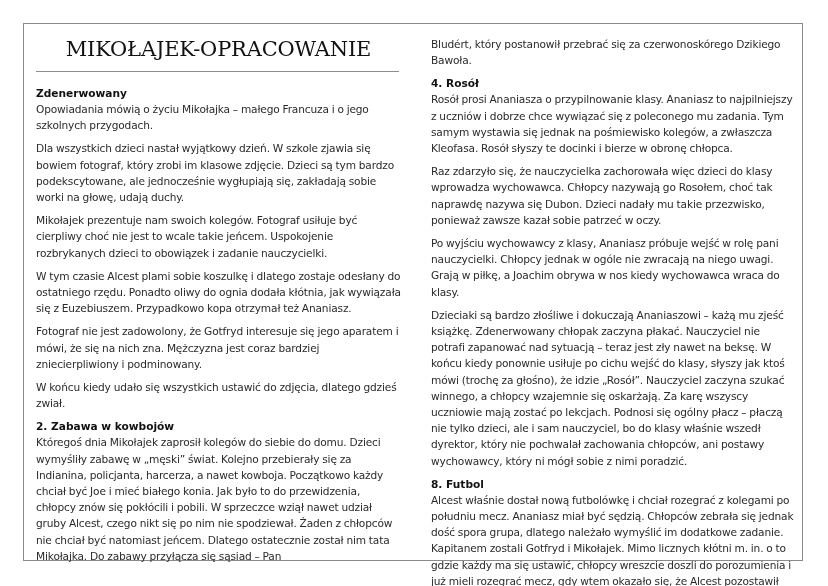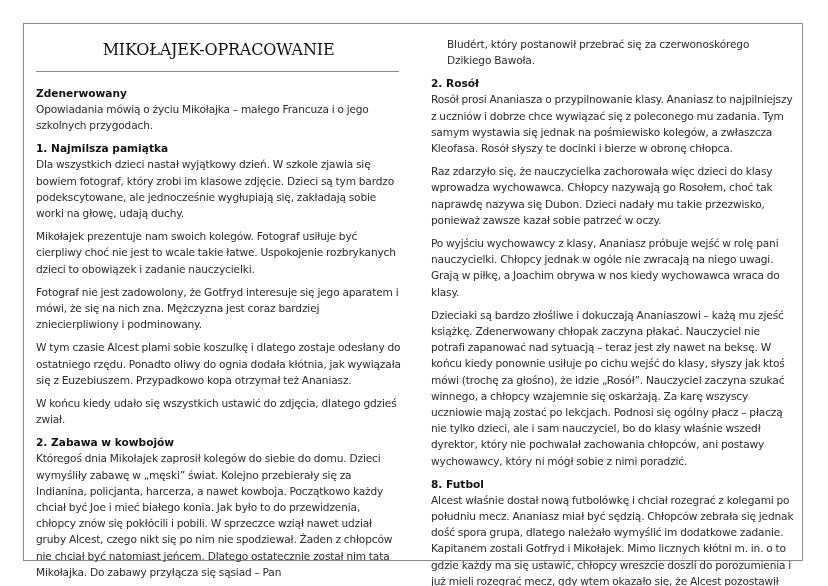--- a/index.html
+++ b/index.html
@@ -3,69 +3,68 @@
 <meta charset="utf-8">
 <style>
   html, body { margin: 0; padding: 0; background: #ffffff; }
   body { width: 828px; height: 586px; position: relative; overflow: hidden;
          font-family: "DejaVu Sans", "Liberation Sans", sans-serif; color: #2a2a2a; }
   .page { position: absolute; left: 23px; top: 23px; width: 780px; height: 538px;
           border: 1px solid #8a8a8a; box-sizing: border-box; }
   .col { position: absolute; top: 0; }
   .col-left { left: 12px; width: 365px; }
   .col-right { left: 407px; width: 365px; }
-  .title { font-family: "DejaVu Serif", "Liberation Serif", serif; font-size: 16px;
+  .title { font-family: "DejaVu Serif", "Liberation Serif", serif; font-size: 21px;
            color: #111; text-align: center; line-height: 29px; margin: 11px 0 0 0;
            font-weight: normal; letter-spacing: -0.2px; }
   .title-rule { height: 0; border-top: 1.5px solid #8c8c8c; margin: 7px 0 0 0; width: 363px; }
   .heading { font-size: 10.6px; font-weight: bold; color: #111; line-height: 16px; margin: 0; }
   .para { font-size: 10.6px; line-height: 16.2px; margin: 0 0 7px 0; letter-spacing: -0.15px;
           word-spacing: -0.3px; }
   .sect { margin-top: 7px; }
   .first-sect { margin-top: 13px; }
-  .right-start { margin-top: 12px; margin-left: 16px; }
+  .right-start { margin-top: 12px; }
 </style>
 </head>
 <body>
 
 <div class="page">
 
   <div class="col col-left">
     <h1 class="title">
       <span>MIKOŁAJEK-OPRACOWANIE</span><br>
     </h1>
     <div class="title-rule"></div>
 
     <div class="first-sect">
       <p class="heading">Zdenerwowany</p>
       <p class="para">Opowiadania mówią o życiu Mikołajka – małego Francuza i o jego szkolnych przygodach.</p>
     </div>
 
     <div class="sect">
-      <p class="heading">1. Najmilsza pamiątka</p>
       <p class="para">Dla wszystkich dzieci nastał wyjątkowy dzień. W szkole zjawia się bowiem fotograf, który zrobi im klasowe zdjęcie. Dzieci są tym bardzo podekscytowane, ale jednocześnie wygłupiają się, zakładają sobie worki na głowę, udają duchy.</p>
-      <p class="para">Mikołajek prezentuje nam swoich kolegów. Fotograf usiłuje być cierpliwy choć nie jest to wcale takie łatwe. Uspokojenie rozbrykanych dzieci to obowiązek i zadanie nauczycielki.</p>
+      <p class="para">Mikołajek prezentuje nam swoich kolegów. Fotograf usiłuje być cierpliwy choć nie jest to wcale takie jeńcem. Uspokojenie rozbrykanych dzieci to obowiązek i zadanie nauczycielki.</p>
+      <p class="para">W tym czasie Alcest plami sobie koszulkę i dlatego zostaje odesłany do ostatniego rzędu. Ponadto oliwy do ognia dodała kłótnia, jak wywiązała się z Euzebiuszem. Przypadkowo kopa otrzymał też Ananiasz.</p>
       <p class="para">Fotograf nie jest zadowolony, że Gotfryd interesuje się jego aparatem i mówi, że się na nich zna. Mężczyzna jest coraz bardziej zniecierpliwiony i podminowany.</p>
-      <p class="para">W tym czasie Alcest plami sobie koszulkę i dlatego zostaje odesłany do ostatniego rzędu. Ponadto oliwy do ognia dodała kłótnia, jak wywiązała się z Euzebiuszem. Przypadkowo kopa otrzymał też Ananiasz.</p>
       <p class="para">W końcu kiedy udało się wszystkich ustawić do zdjęcia, dlatego gdzieś zwiał.</p>
     </div>
 
     <div class="sect">
       <p class="heading">2. Zabawa w kowbojów</p>
       <p class="para">Któregoś dnia Mikołajek zaprosił kolegów do siebie do domu. Dzieci wymyśliły zabawę w „męski” świat. Kolejno przebierały się za Indianina, policjanta, harcerza, a nawet kowboja. Początkowo każdy chciał być Joe i mieć białego konia. Jak było to do przewidzenia, chłopcy znów się pokłócili i pobili. W sprzeczce wziął nawet udział gruby Alcest, czego nikt się po nim nie spodziewał. Żaden z chłopców nie chciał być natomiast jeńcem. Dlatego ostatecznie został nim tata Mikołajka. Do zabawy przyłącza się sąsiad – Pan</p>
     </div>
   </div>
 
   <div class="col col-right">
     <div class="right-start">
       <p class="para">Bludért, który postanowił przebrać się za czerwonoskórego Dzikiego Bawoła.</p>
     </div>
 
     <div class="sect">
-      <p class="heading">2. Rosół</p>
+      <p class="heading">4. Rosół</p>
       <p class="para">Rosół prosi Ananiasza o przypilnowanie klasy. Ananiasz to najpilniejszy z uczniów i dobrze chce wywiązać się z poleconego mu zadania. Tym samym wystawia się jednak na pośmiewisko kolegów, a zwłaszcza Kleofasa. Rosół słyszy te docinki i bierze w obronę chłopca.</p>
       <p class="para">Raz zdarzyło się, że nauczycielka zachorowała więc dzieci do klasy wprowadza wychowawca. Chłopcy nazywają go Rosołem, choć tak naprawdę nazywa się Dubon. Dzieci nadały mu takie przezwisko, ponieważ zawsze kazał sobie patrzeć w oczy.</p>
       <p class="para">Po wyjściu wychowawcy z klasy, Ananiasz próbuje wejść w rolę pani nauczycielki. Chłopcy jednak w ogóle nie zwracają na niego uwagi. Grają w piłkę, a Joachim obrywa w nos kiedy wychowawca wraca do klasy.</p>
       <p class="para">Dzieciaki są bardzo złośliwe i dokuczają Ananiaszowi – każą mu zjeść książkę. Zdenerwowany chłopak zaczyna płakać. Nauczyciel nie potrafi zapanować nad sytuacją – teraz jest zły nawet na beksę. W końcu kiedy ponownie usiłuje po cichu wejść do klasy, słyszy jak ktoś mówi (trochę za głośno), że idzie „Rosół”. Nauczyciel zaczyna szukać winnego, a chłopcy wzajemnie się oskarżają. Za karę wszyscy uczniowie mają zostać po lekcjach. Podnosi się ogólny płacz – płaczą nie tylko dzieci, ale i sam nauczyciel, bo do klasy właśnie wszedł dyrektor, który nie pochwalał zachowania chłopców, ani postawy wychowawcy, który ni mógł sobie z nimi poradzić.</p>
     </div>
 
     <div class="sect">
       <p class="heading">8. Futbol</p>
       <p class="para">Alcest właśnie dostał nową futbolówkę i chciał rozegrać z kolegami po południu mecz. Ananiasz miał być sędzią. Chłopców zebrała się jednak dość spora grupa, dlatego należało wymyślić im dodatkowe zadanie. Kapitanem zostali Gotfryd i Mikołajek. Mimo licznych kłótni m. in. o to gdzie każdy ma się ustawić, chłopcy wreszcie doszli do porozumienia i już mieli rozegrać mecz, gdy wtem okazało się, że Alcest pozostawił piłkę w domu.</p>
     </div>

